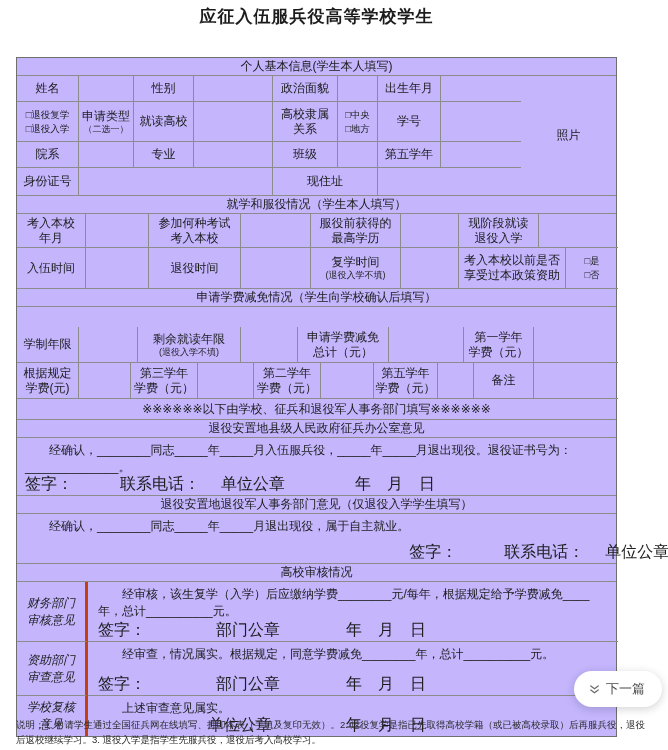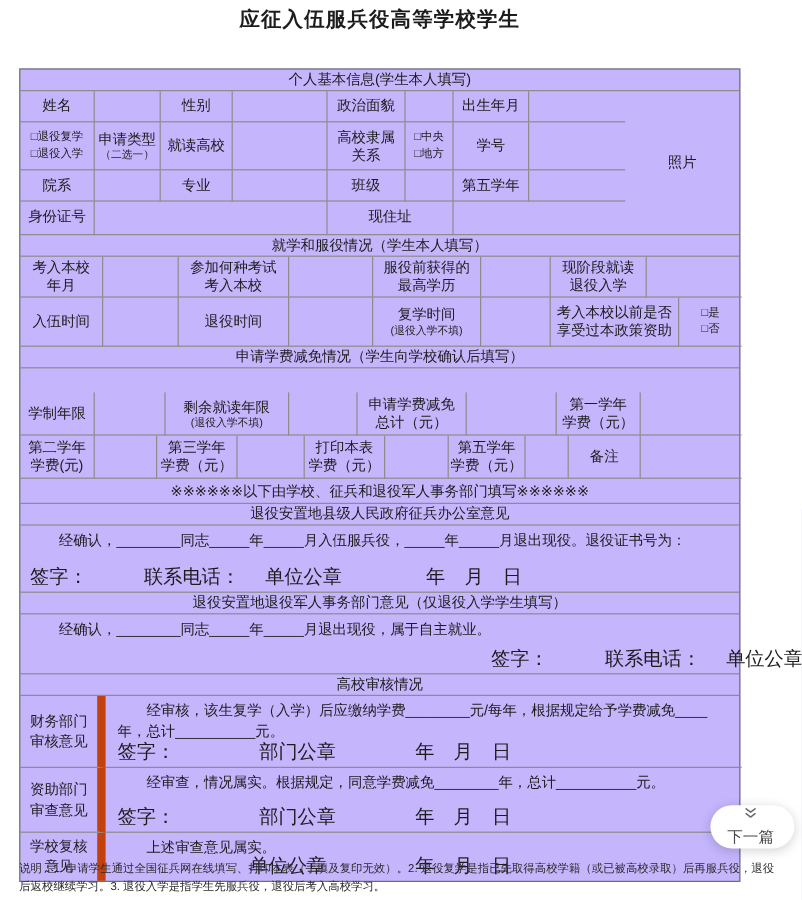--- a/index.html
+++ b/index.html
@@ -23,21 +23,21 @@
     font-size: 12px; text-align: center; white-space: pre-line; line-height: 15px;
     overflow: hidden; }
   .row .cell:last-child { border-right: none; }
   .sub { font-size: 9px; line-height: 11px; color: #222; }
   .cbx { font-size: 9.5px; line-height: 14px; text-align: left; }
 
   
   .s1wrap { display: flex; }
   .s1left { width: 504px; }
   .g1 { grid-template-columns: 62px 55px 60px 79px 65px 40px 63px 80px; }
-  .g1b { grid-template-columns: 62px 194px 105px 143px; font-family: Liberation Mono, monospace; }
+  .g1b { grid-template-columns: 62px 194px 105px 143px; }
   .photo { width: 97px; border-bottom: 1px solid #8c8c8c; display: flex;
     align-items: center; justify-content: center; font-size: 12px; }
   .h26 { height: 26px; } .h40 { height: 40px; } .h28 { height: 28px; }
 
   
   .g2a { grid-template-columns: 69px 63px 92px 70px 90px 58px 80px 79px; }
   .g2b { grid-template-columns: 69px 63px 92px 70px 90px 58px 107px 52px; }
   .h34 { height: 34px; } .h41 { height: 41px; }
 
   
@@ -47,36 +47,36 @@
 
   
   .opbody { border-bottom: 1px solid #8c8c8c; position: relative; font-size: 12px;
     line-height: 17px; padding: 4px 8px 3px 8px; }
   .opline1 { text-indent: 24px; }
   .sigrow { position: relative; height: 16px; margin-top: auto; }
   .sigrow span { position: absolute; bottom: 0; font-size: 16px; white-space: nowrap; }
 
   
   .rev { display: grid; grid-template-columns: 71px 530px; }
-  .revlabel { border-right: 7px solid #c2410c; border-bottom: 1px solid #8c8c8c;
+  .revlabel { border-right: 3px solid #c2410c; border-bottom: 1px solid #8c8c8c;
     display: flex; align-items: center; justify-content: center; text-align: center;
-    font-size: 12px; white-space: pre-line; line-height: 17px; }
+    font-size: 12px; white-space: pre-line; line-height: 17px; font-style: italic; }
   .revbody { border-bottom: 1px solid #8c8c8c; position: relative; font-size: 12px;
     line-height: 17px; padding: 4px 10px 3px 10px; display: flex; flex-direction: column; }
   .rev:last-child .revlabel, .rev:last-child .revbody { border-bottom: none; }
   .revtext { text-indent: 24px; }
 
   .notes { position: absolute; left: 16px; top: 717px; width: 630px;
     font-size: 9.5px; line-height: 15px; color: #2a2a2a; }
 
   .next-btn { position: absolute; right: 6px; top: 671px; height: 36px;
     background: #ffffff; border: none; border-radius: 19px;
     box-shadow: 0 2px 10px rgba(0,0,0,0.18); display: flex; align-items: center;
     gap: 5px; padding: 0 17px 0 14px; font-size: 13px; color: #4a4a4a; cursor: pointer;
-    font-family: inherit; flex-direction: column; }
+    font-family: inherit; }
   .next-btn svg { display: block; }
 
   .u { white-space: pre; }
 </style>
 </head>
 <body>
 
 <div class="title">
   <div>应征入伍服兵役高等学校学生</div>
 </div>
@@ -164,41 +164,42 @@
     <div class="cell"><span>剩余就读年限</span><span class="sub">(退役入学不填)</span></div>
     <div class="cell"></div>
     <div class="cell">申请学费减免
 总计（元）</div>
     <div class="cell"></div>
     <div class="cell">第一学年
 学费（元）</div>
     <div class="cell"></div>
   </div>
   <div class="row g3b h36">
+    <div class="cell">根据规定
+学费(元)</div>
+    <div class="cell"></div>
+    <div class="cell">第三学年
+学费（元）</div>
+    <div class="cell"></div>
     <div class="cell">第二学年
-学费(元)</div>
-    <div class="cell"></div>
-    <div class="cell">第三学年
-学费（元）</div>
-    <div class="cell"></div>
-    <div class="cell">打印本表
 学费（元）</div>
     <div class="cell"></div>
     <div class="cell">第五学年
 学费（元）</div>
     <div class="cell"></div>
     <div class="cell">备注</div>
     <div class="cell"></div>
   </div>
 
   <div class="sechead tall">※※※※※※以下由学校、征兵和退役军人事务部门填写※※※※※※</div>
 
   <div class="sechead">退役安置地县级人民政府征兵办公室意见</div>
   <div class="opbody" style="min-height:56px; display:flex; flex-direction:column;">
     <div class="opline1 u">经确认，________同志_____年_____月入伍服兵役，_____年_____月退出现役。退役证书号为：</div>
+    <div class="u">______________。</div>
     <div class="sigrow">
       <span style="left:0">签字：</span>
       <span style="left:95px">联系电话：</span>
       <span style="left:196px">单位公章</span>
       <span style="left:330px">年　月　日</span>
     </div>
   </div>
 
   <div class="sechead">退役安置地退役军人事务部门意见（仅退役入学学生填写）</div>
   <div class="opbody" style="min-height:50px; display:flex; flex-direction:row;">

